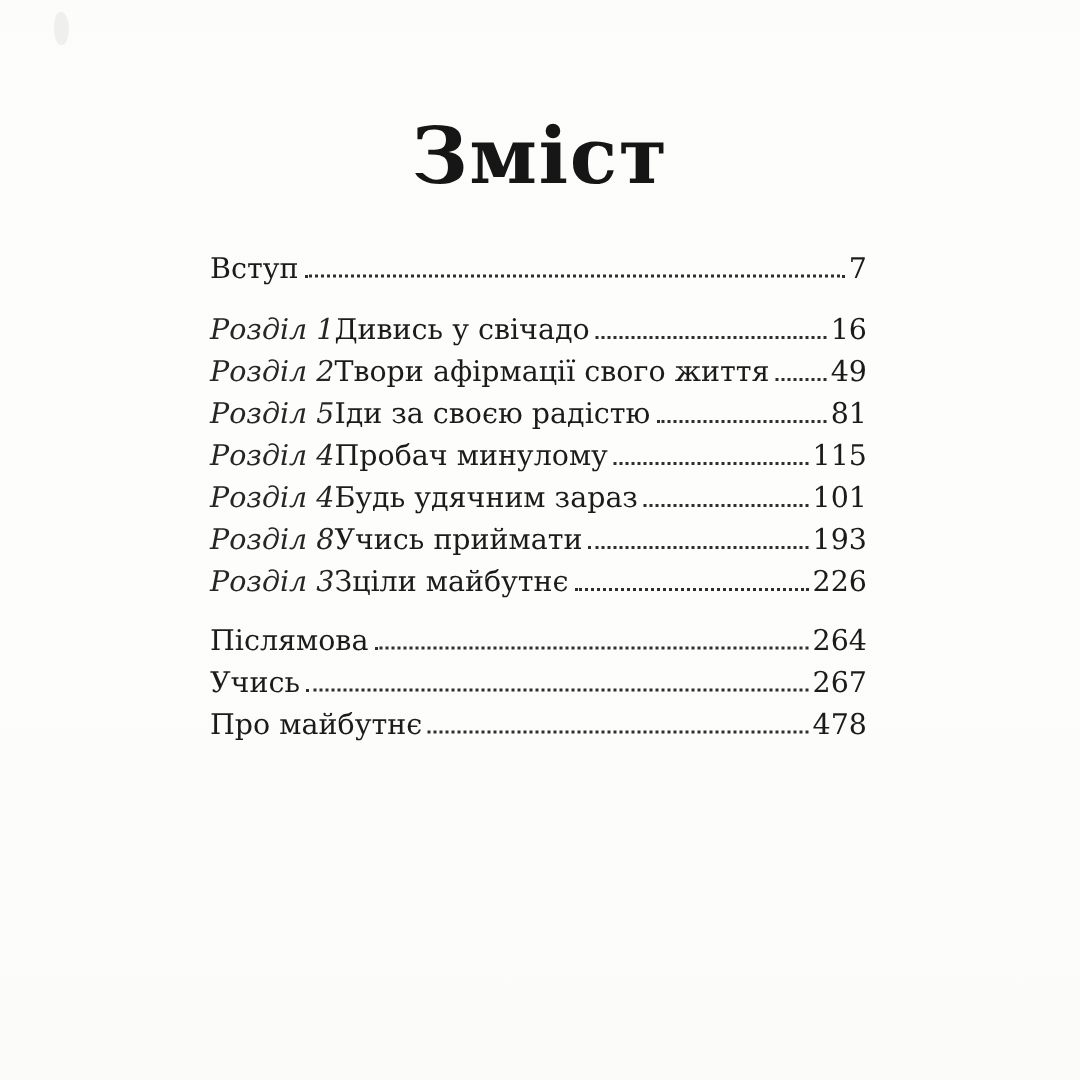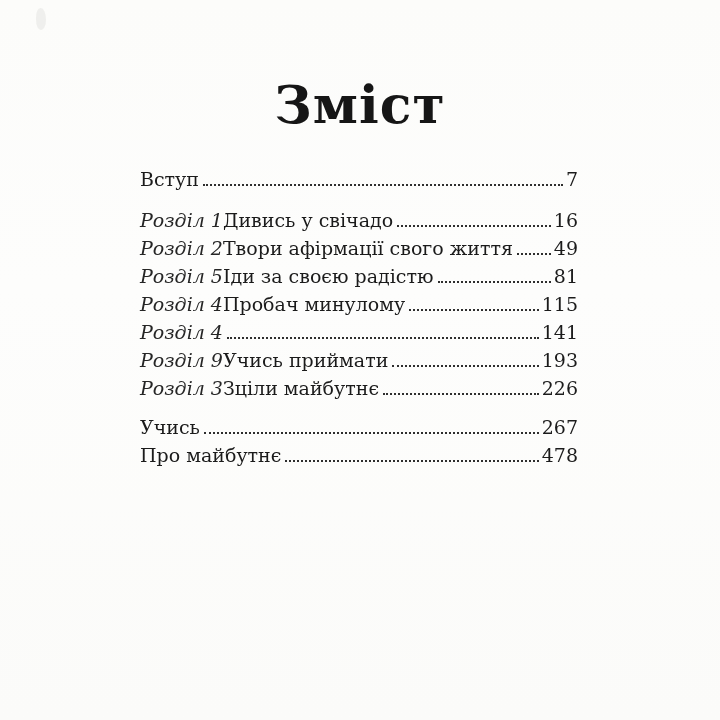--- a/index.html
+++ b/index.html
@@ -126,41 +126,47 @@
 
         <div class="toc-row chapter-row">
           <span class="chap-label">Розділ 4</span>
           <span class="chap-title">Пробач минулому</span>
           <span class="dot-leader"></span>
           <span class="page-num">115</span>
         </div>
 
         <div class="toc-row chapter-row">
           <span class="chap-label">Розділ 4</span>
+          <span class="chap-title">Будь удячним зараз</span>
           <span class="dot-leader"></span>
-          <span class="page-num">141</span>
+          <span class="page-num">101</span>
         </div>
 
         <div class="toc-row chapter-row">
-          <span class="chap-label">Розділ 9</span>
+          <span class="chap-label">Розділ 8</span>
           <span class="chap-title">Учись приймати</span>
           <span class="dot-leader"></span>
           <span class="page-num">193</span>
         </div>
 
         <div class="toc-row chapter-row">
           <span class="chap-label">Розділ 3</span>
           <span class="chap-title">Зціли майбутнє</span>
           <span class="dot-leader"></span>
           <span class="page-num">226</span>
         </div>
       </div>
 
     <div class="back-matter-list">
 
+        <div class="toc-row back-matter-row">
+          <span class="entry-label">Післямова</span>
+          <span class="dot-leader"></span>
+          <span class="page-num">264</span>
+        </div>
 
         <div class="toc-row back-matter-row">
           <span class="entry-label">Учись</span>
           <span class="dot-leader"></span>
           <span class="page-num">267</span>
         </div>
 
         <div class="toc-row back-matter-row">
           <span class="entry-label">Про майбутнє</span>
           <span class="dot-leader"></span>

